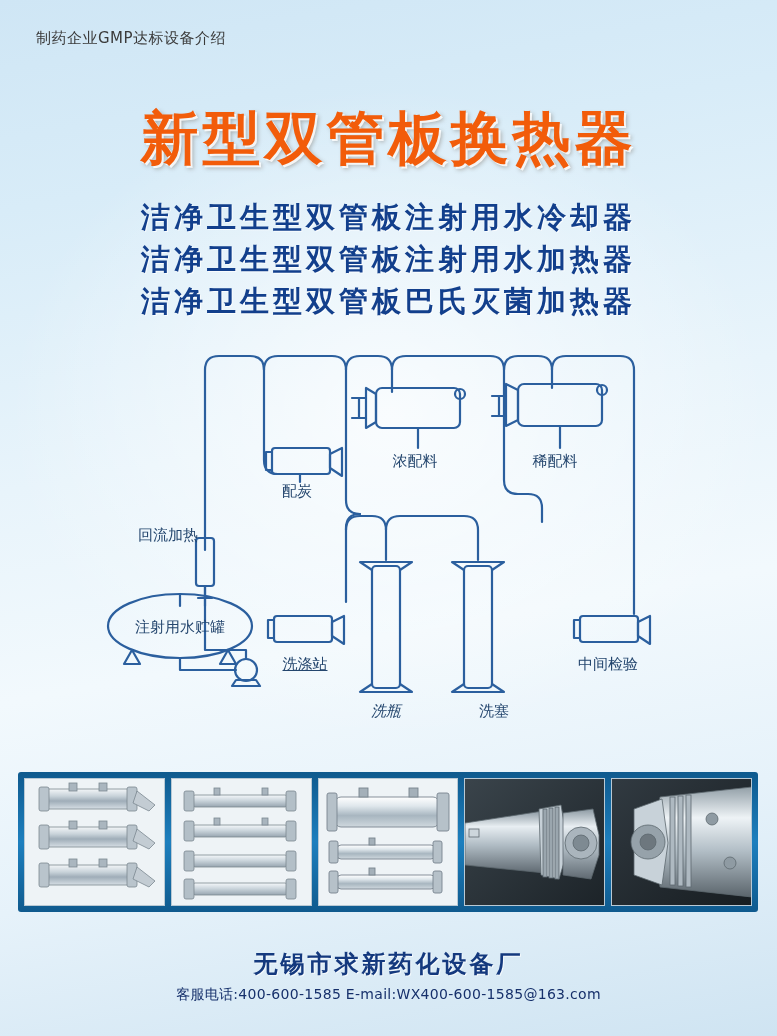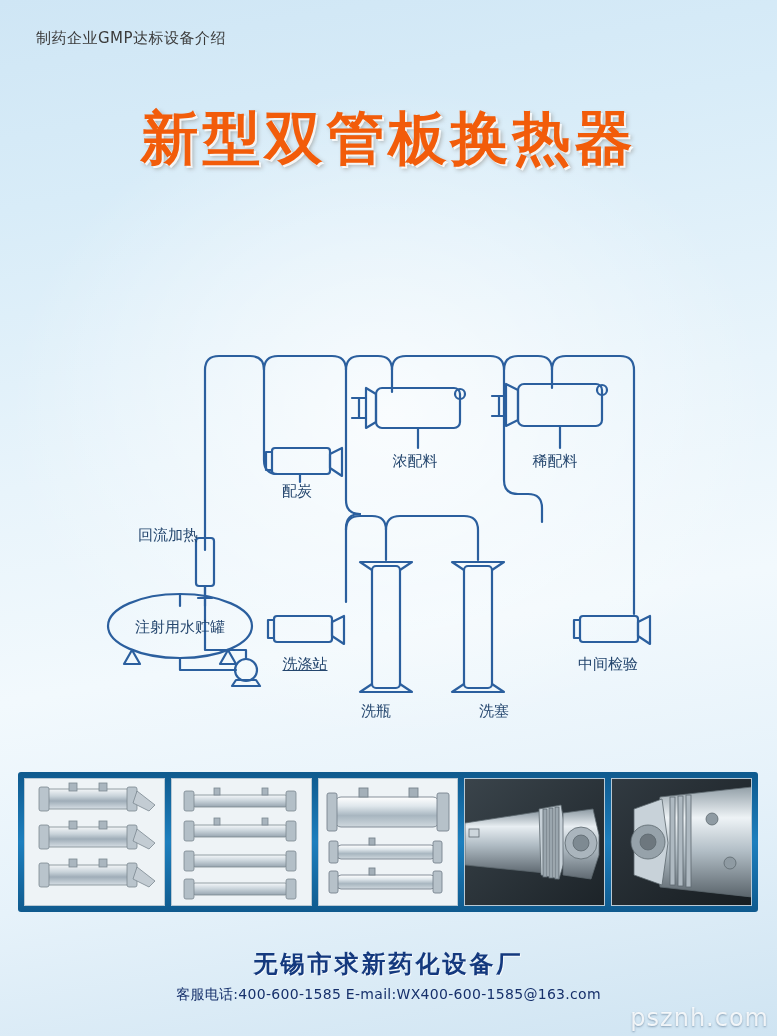--- a/index.html
+++ b/index.html
@@ -142,20 +142,25 @@
 </style>
 </head>
 <body>
 
 <div id="page">
 
   <div class="topcap">制药企业GMP达标设备介绍</div>
 
   <div class="maintitle">新型双管板换热器</div>
 
+  <div class="subtitles">
+    <div class="subtitle">洁净卫生型双管板注射用水冷却器</div>
+    <div class="subtitle">洁净卫生型双管板注射用水加热器</div>
+    <div class="subtitle">洁净卫生型双管板巴氏灭菌加热器</div>
+  </div>
 
   <div id="diagram">
     <svg width="660" height="440" viewBox="0 0 660 440">
       <g fill="none" stroke="#2b5f9e" stroke-width="2.2" stroke-linecap="round" stroke-linejoin="round">
 
         <path d="M145 220 L145 40 Q145 26 159 26 L190 26 Q204 26 204 40 L204 104"></path>
         <path d="M204 104 L204 130 Q204 144 218 144 L244 144"></path>
 
         <path d="M204 40 Q204 26 218 26 L272 26 Q286 26 286 40 L286 170 Q286 184 300 184 L300 184"></path>
 
@@ -222,21 +227,21 @@
       </g>
     </svg>
 
     <div class="lbl" style="left:355px; top:122px;">浓配料</div>
     <div class="lbl" style="left:495px; top:122px;">稀配料</div>
     <div class="lbl" style="left:237px; top:152px;">配炭</div>
     <div class="lbl" style="left:108px; top:196px;">回流加热</div>
     <div class="lbl" style="left:120px; top:288px;">注射用水贮罐</div>
     <div class="lbl" style="left:245px; top:325px;text-decoration:underline;">洗涤站</div>
     <div class="lbl" style="left:548px; top:325px;">中间检验</div>
-    <div class="lbl" style="left:316px; top:372px;">洗瓶</div>
+    <div class="lbl" style="left:326px; top:372px;font-style:italic;">洗瓶</div>
     <div class="lbl" style="left:418px; top:372px;margin-left:16px;">洗塞</div>
   </div>
 
   <div id="photostrip">
 
     <div class="photo">
       <svg width="140" height="128" viewBox="0 0 140 128">
         <defs>
           <linearGradient id="steelA" x1="0" y1="0" x2="0" y2="1">
             <stop offset="0%" stop-color="#f3f6f8"></stop>
@@ -405,15 +410,14 @@
           <circle cx="100" cy="40" r="6" fill="#8f9ba3"></circle>
           <circle cx="118" cy="84" r="6" fill="#8f9ba3"></circle>
         </g>
       </svg>
     </div>
 
   </div>
 
   <div class="footer-company">无锡市求新药化设备厂</div>
   <div class="footer-contact">客服电话:400-600-1585   E-mail:WX400-600-1585@163.com</div>
-  <div class="watermark">psznh.com</div>
 
 </div>
 
 </body></html>

